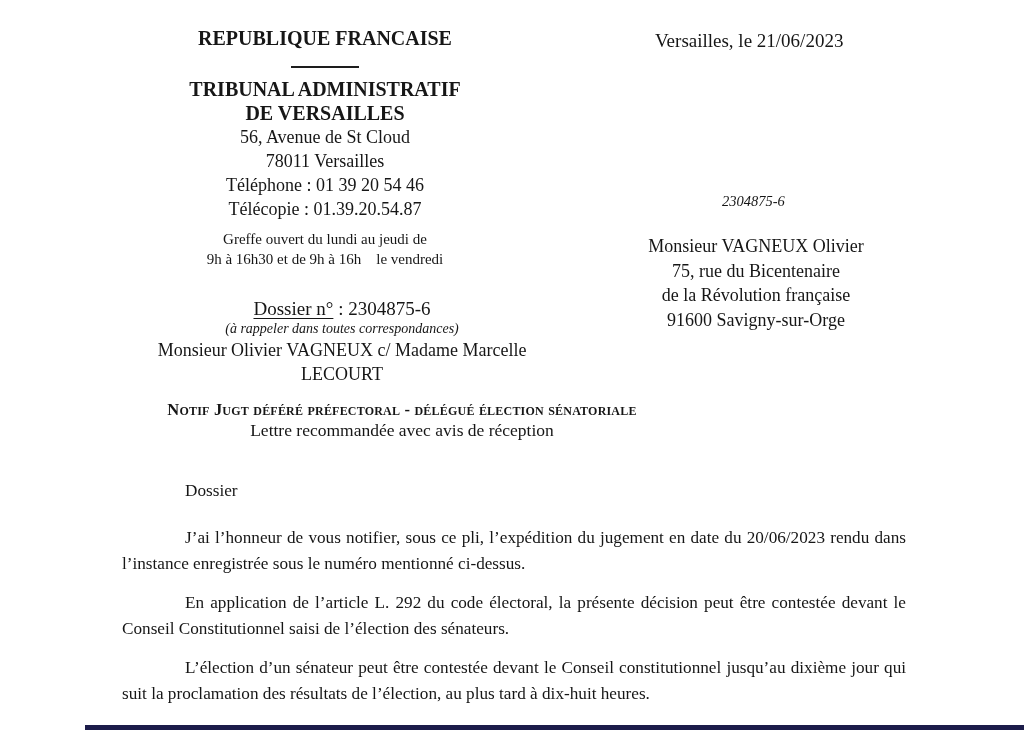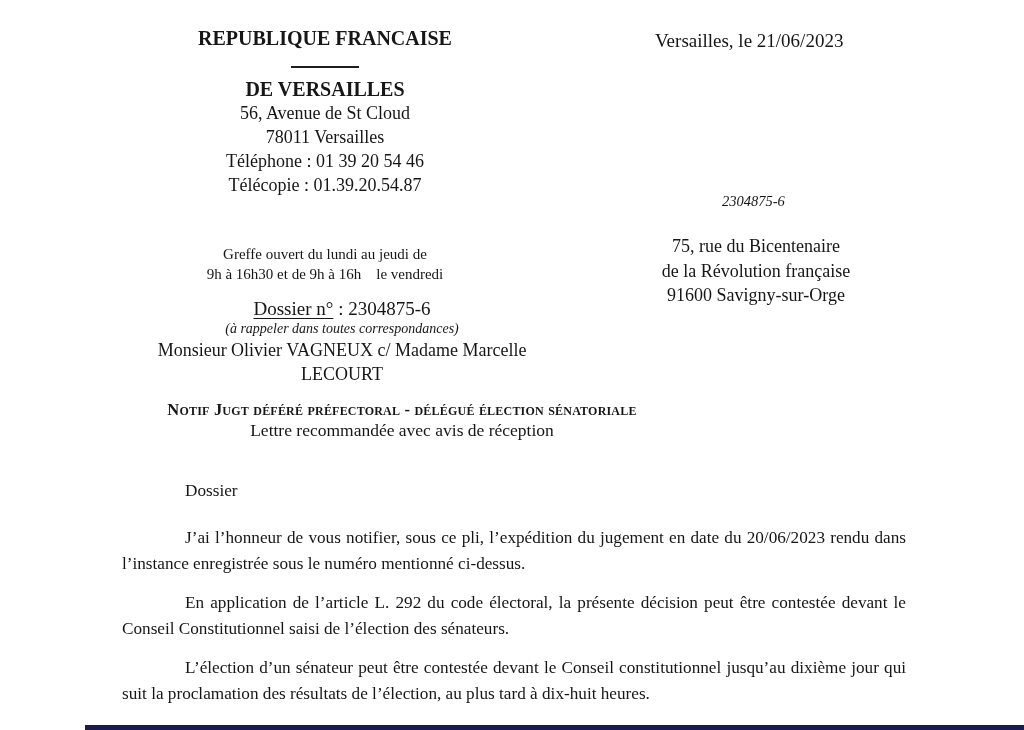--- a/index.html
+++ b/index.html
@@ -21,21 +21,21 @@
   }
   .republic { font-weight: bold; font-size: 20px; line-height: 24px; }
   .head-rule {
     width: 68px; height: 2px; background: #1d1d1d;
     margin: 16px auto 9px auto;
   }
   .court-line { font-weight: bold; font-size: 20px; line-height: 24px; }
   .addr-line { font-size: 18px; line-height: 24px; }
 
   .hours {
-    left: 158px; top: 244px; width: 334px;
+    left: 158px; top: 229px; width: 334px;
     text-align: center; font-size: 15px; line-height: 20px;
   }
 
   
   .dossier { left: 127px; top: 297px; width: 430px; }
   .dossier-line { font-size: 19px; line-height: 23px; }
   .dossier-label { text-decoration: underline; text-underline-offset: 3px; }
   .dossier-note { font-style: italic; font-size: 14px; line-height: 17px; }
   .parties { font-size: 18px; line-height: 21px; margin-top: 3px; }
 
@@ -70,37 +70,39 @@
   }
 </style>
 </head>
 <body>
 
 <div class="page">
 
   <div class="abs letterhead">
     <div class="republic">REPUBLIQUE FRANCAISE</div>
     <div class="head-rule"></div>
+    <div class="court-line">TRIBUNAL ADMINISTRATIF</div>
     <div class="court-line">DE VERSAILLES</div>
     <div class="addr-line">56, Avenue de St Cloud</div>
     <div class="addr-line">78011 Versailles</div>
     <div class="addr-line">Téléphone : 01 39 20 54 46</div>
     <div class="addr-line">Télécopie : 01.39.20.54.87</div>
   </div>
 
   <div class="abs hours">
     <div>Greffe ouvert du lundi au jeudi de</div>
     <div>9h à 16h30 et de 9h à 16h&nbsp;&nbsp;&nbsp;&nbsp;le vendredi</div>
   </div>
 
   <div class="abs dateline">Versailles, le 21/06/2023</div>
 
   <div class="abs refnum">2304875-6</div>
 
   <div class="abs recipient">
+    <div>Monsieur VAGNEUX Olivier</div>
     <div>75, rue du Bicentenaire</div>
     <div>de la Révolution française</div>
     <div>91600 Savigny-sur-Orge</div>
   </div>
 
   <div class="abs dossier">
     <div class="dossier-line"><span class="dossier-label">Dossier n°</span><span>&nbsp;: 2304875-6</span></div>
     <div class="dossier-note">(à rappeler dans toutes correspondances)</div>
     <div class="parties">Monsieur Olivier VAGNEUX c/ Madame Marcelle</div>
     <div class="parties">LECOURT</div>

